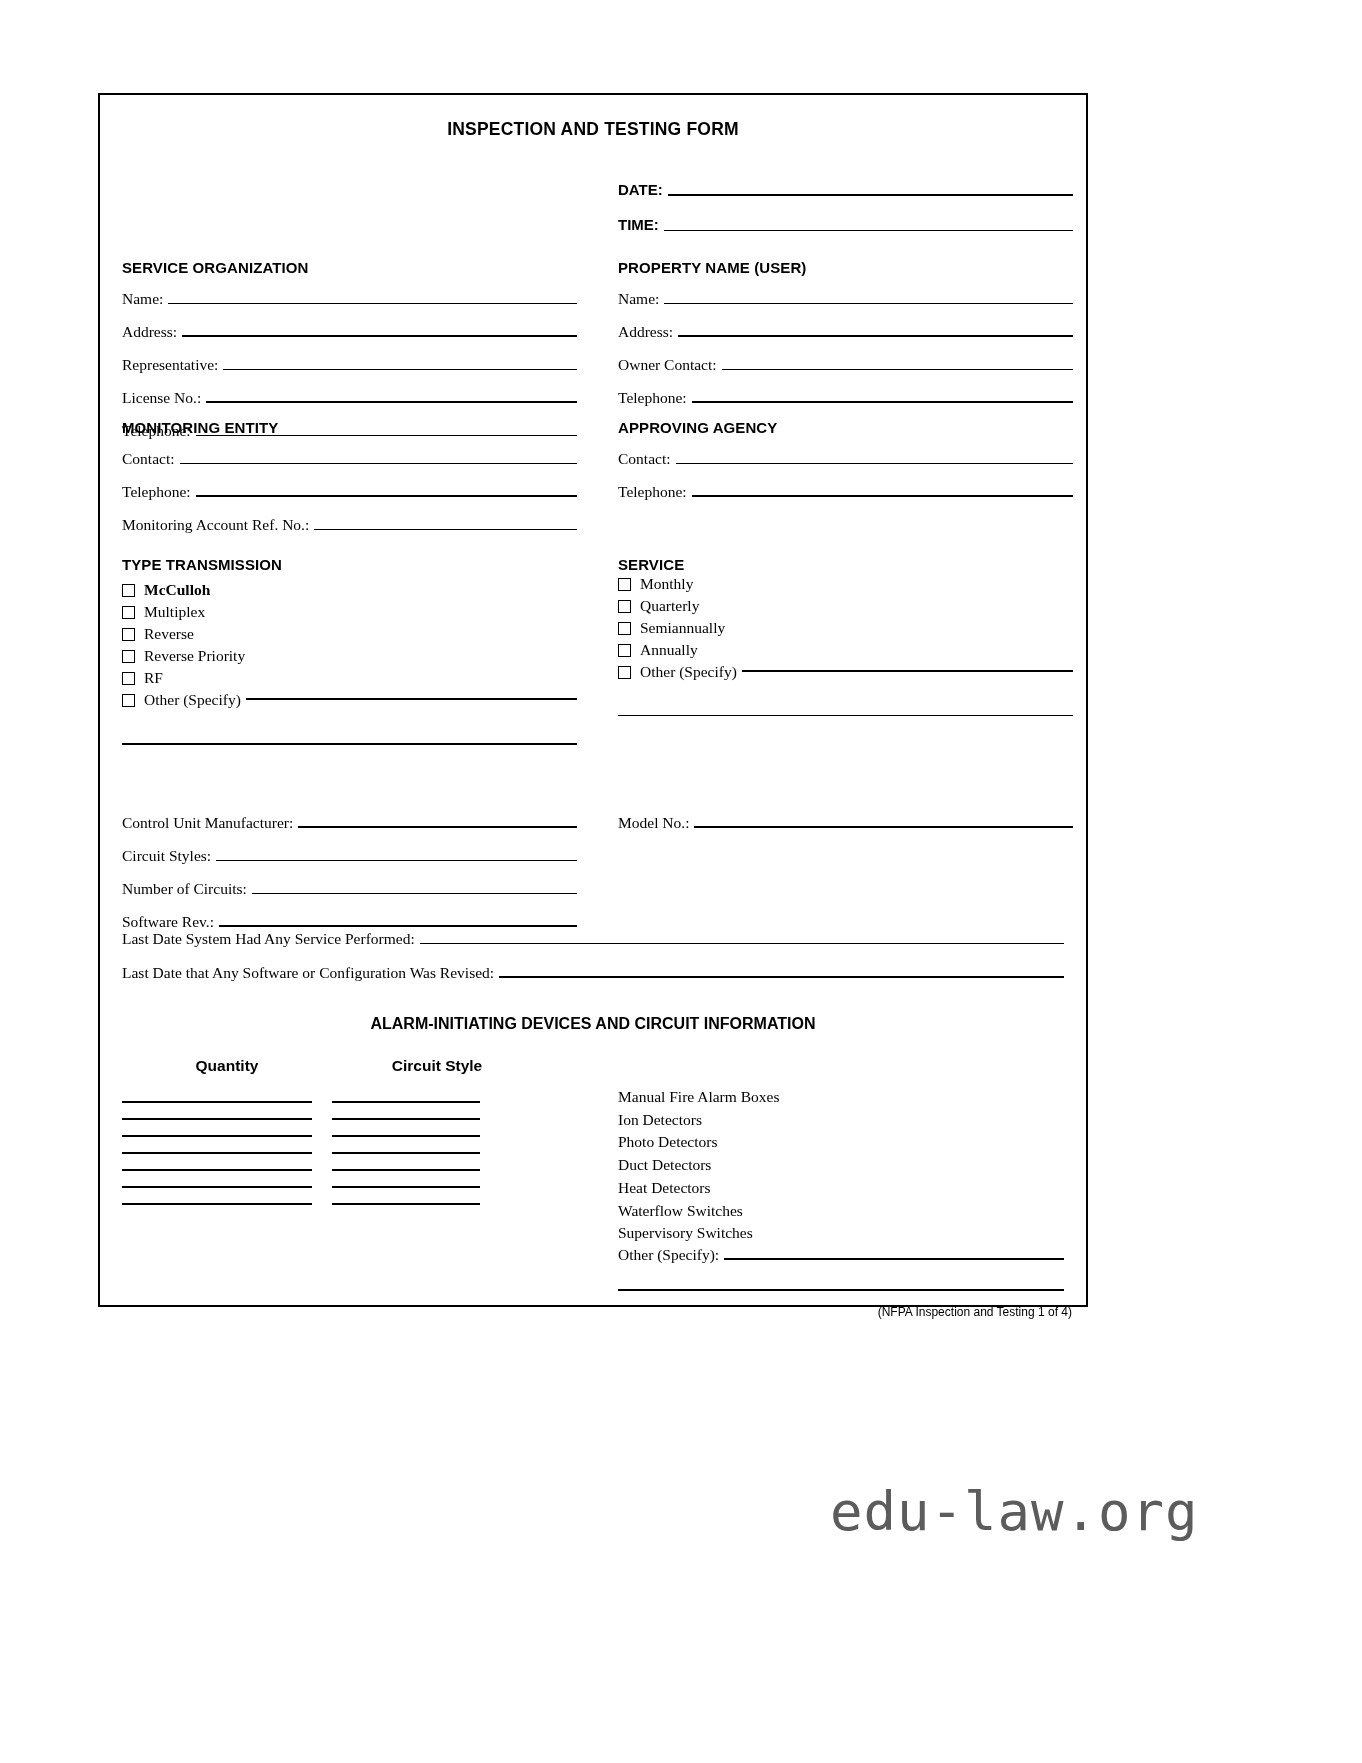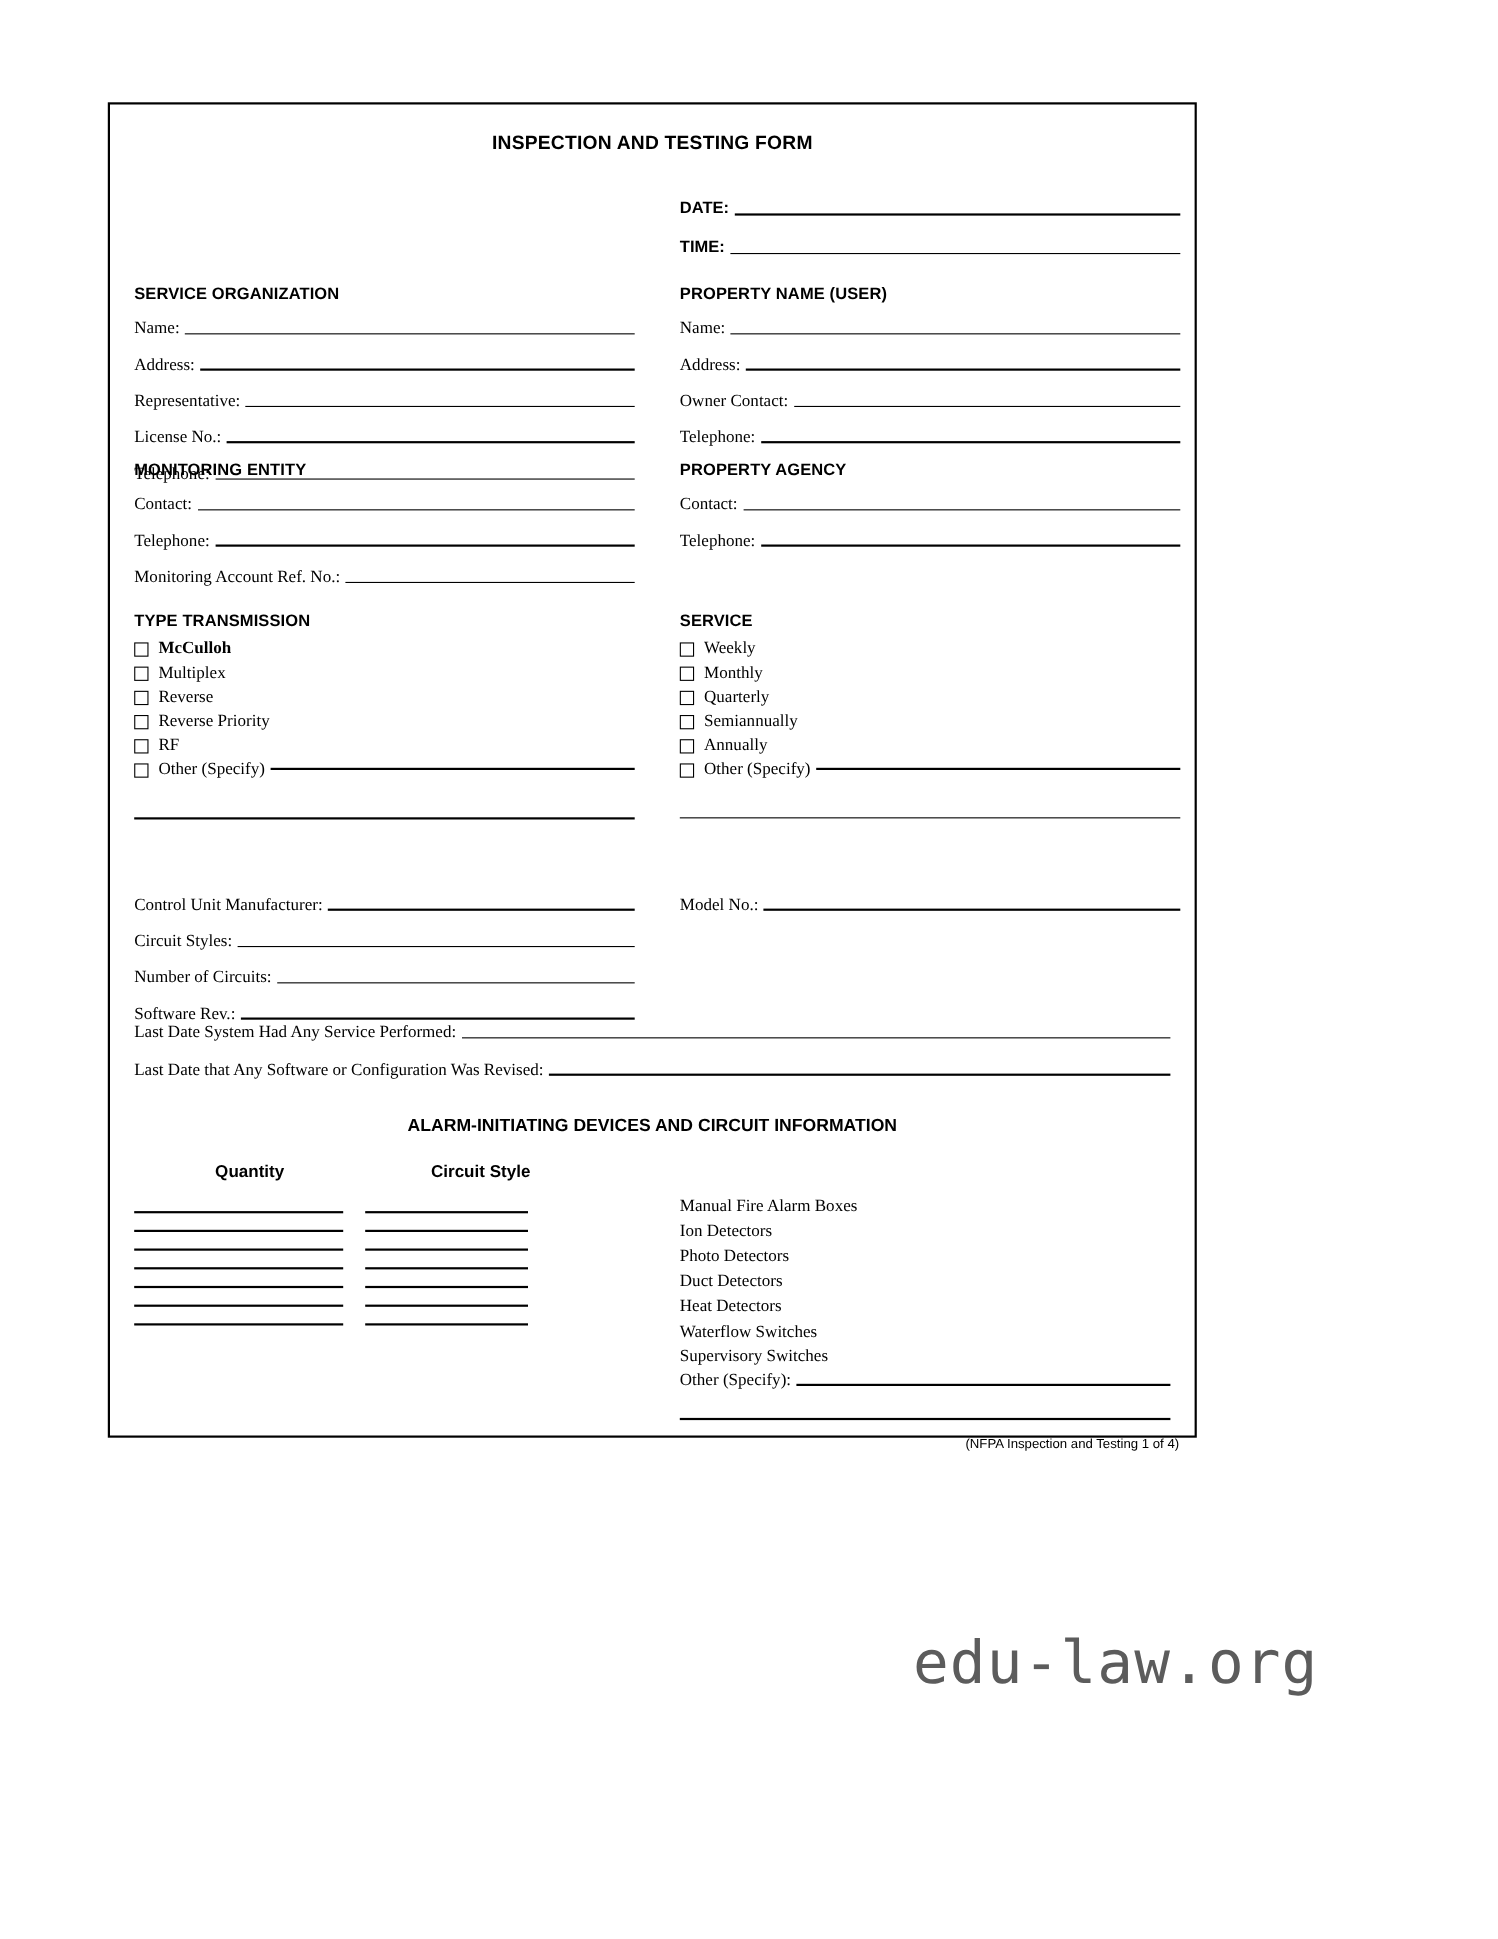--- a/index.html
+++ b/index.html
@@ -215,21 +215,21 @@
         <span class="lbl">Telephone:</span>
         <span class="rule thick"></span>
       </div>
       <div class="row" style="margin-top:16px;">
         <span class="lbl">Monitoring Account Ref. No.:</span>
         <span class="rule"></span>
       </div>
     </div>
 
     <div class="colR" style="top:300px;">
-      <div class="section-title">PROPERTY AGENCY</div>
+      <div class="section-title">APPROVING AGENCY</div>
       <div class="row" style="margin-top:14px;">
         <span class="lbl">Contact:</span>
         <span class="rule"></span>
       </div>
       <div class="row" style="margin-top:16px;">
         <span class="lbl">Telephone:</span>
         <span class="rule thick"></span>
       </div>
     </div>
 
@@ -258,24 +258,20 @@
       <div class="chk-row">
         <span class="chk"></span>
         <span class="ctext">Other (Specify)</span>
         <span class="rule thick"></span>
       </div>
       <div class="blank-line" style="margin-top:32px;"></div>
     </div>
 
     <div class="colR" style="top:437px;">
       <div class="section-title">SERVICE</div>
-      <div class="chk-row" style="margin-top:6px;">
-        <span class="chk"></span>
-        <span class="ctext">Weekly</span>
-      </div>
       <div class="chk-row">
         <span class="chk"></span>
         <span class="ctext">Monthly</span>
       </div>
       <div class="chk-row">
         <span class="chk"></span>
         <span class="ctext">Quarterly</span>
       </div>
       <div class="chk-row">
         <span class="chk"></span>

